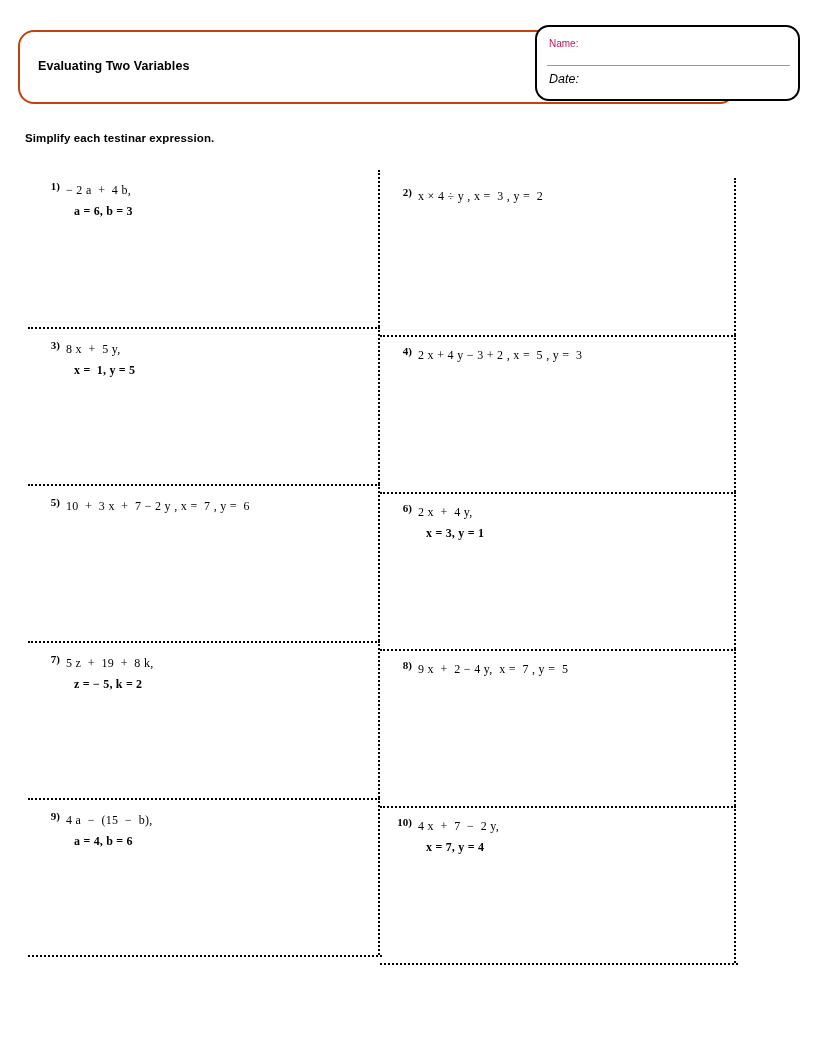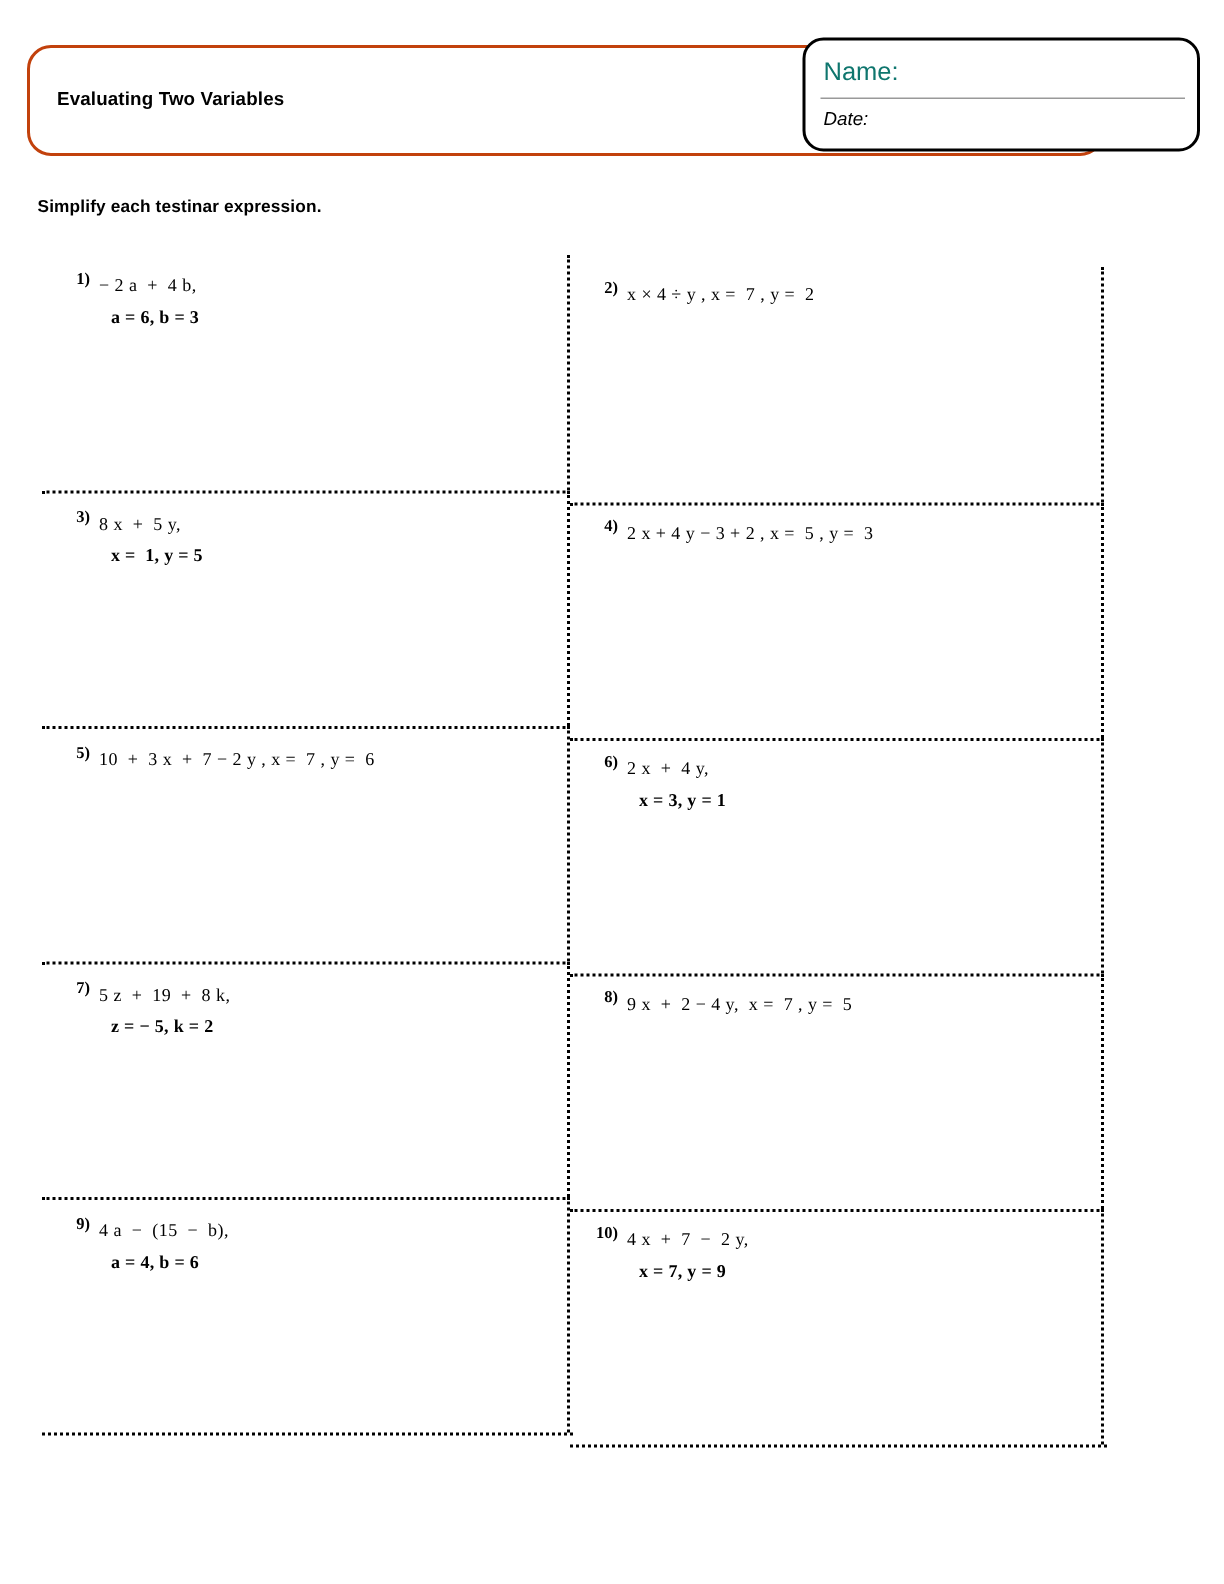--- a/index.html
+++ b/index.html
@@ -62,22 +62,22 @@
     height: 76px;
     border: 2px solid #000;
     border-radius: 14px;
     box-sizing: border-box;
     background: #fff;
   }
   #name-label {
     position: absolute;
     left: 12px;
     top: 11px;
-    font-size: 17px;
-    color: #0f766e;
+    font-size: 10px;
+    color: #be185d;
   }
   #namedate-sep {
     position: absolute;
     left: 10px;
     top: 38px;
     width: 243px;
     height: 1px;
     background: #999999;
   }
   #date-label {
@@ -212,21 +212,21 @@
   <div class="prow">
     <div class="cell cell-left">
       <div class="prob">
         <span class="prob-num">1)</span>
         <span class="prob-body"><span>− 2 a  +  4 b,</span><span class="prob-line2">a = 6, b = 3</span></span>
       </div>
     </div>
     <div class="cell cell-right">
       <div class="prob">
         <span class="prob-num">2)</span>
-        <span class="prob-body"><span>x × 4 ÷ y , x =  7 , y =  2</span><span class="prob-line2"></span></span>
+        <span class="prob-body"><span>x × 4 ÷ y , x =  3 , y =  2</span><span class="prob-line2"></span></span>
       </div>
     </div>
   </div>
 
   <div class="prow">
     <div class="cell cell-left">
       <div class="prob">
         <span class="prob-num">3)</span>
         <span class="prob-body"><span>8 x  +  5 y,</span><span class="prob-line2">x =  1, y = 5</span></span>
       </div>
@@ -272,21 +272,21 @@
   <div class="prow">
     <div class="cell cell-left">
       <div class="prob">
         <span class="prob-num">9)</span>
         <span class="prob-body"><span>4 a  −  (15  −  b),</span><span class="prob-line2">a = 4, b = 6</span></span>
       </div>
     </div>
     <div class="cell cell-right">
       <div class="prob">
         <span class="prob-num">10)</span>
-        <span class="prob-body"><span>4 x  +  7  −  2 y,</span><span class="prob-line2">x = 7, y = 9</span></span>
+        <span class="prob-body"><span>4 x  +  7  −  2 y,</span><span class="prob-line2">x = 7, y = 4</span></span>
       </div>
     </div>
   </div>
 
   <div id="grid-bottom-left"></div>
   <div id="grid-bottom-right"></div>
 
 </div>
 
 </body></html>

